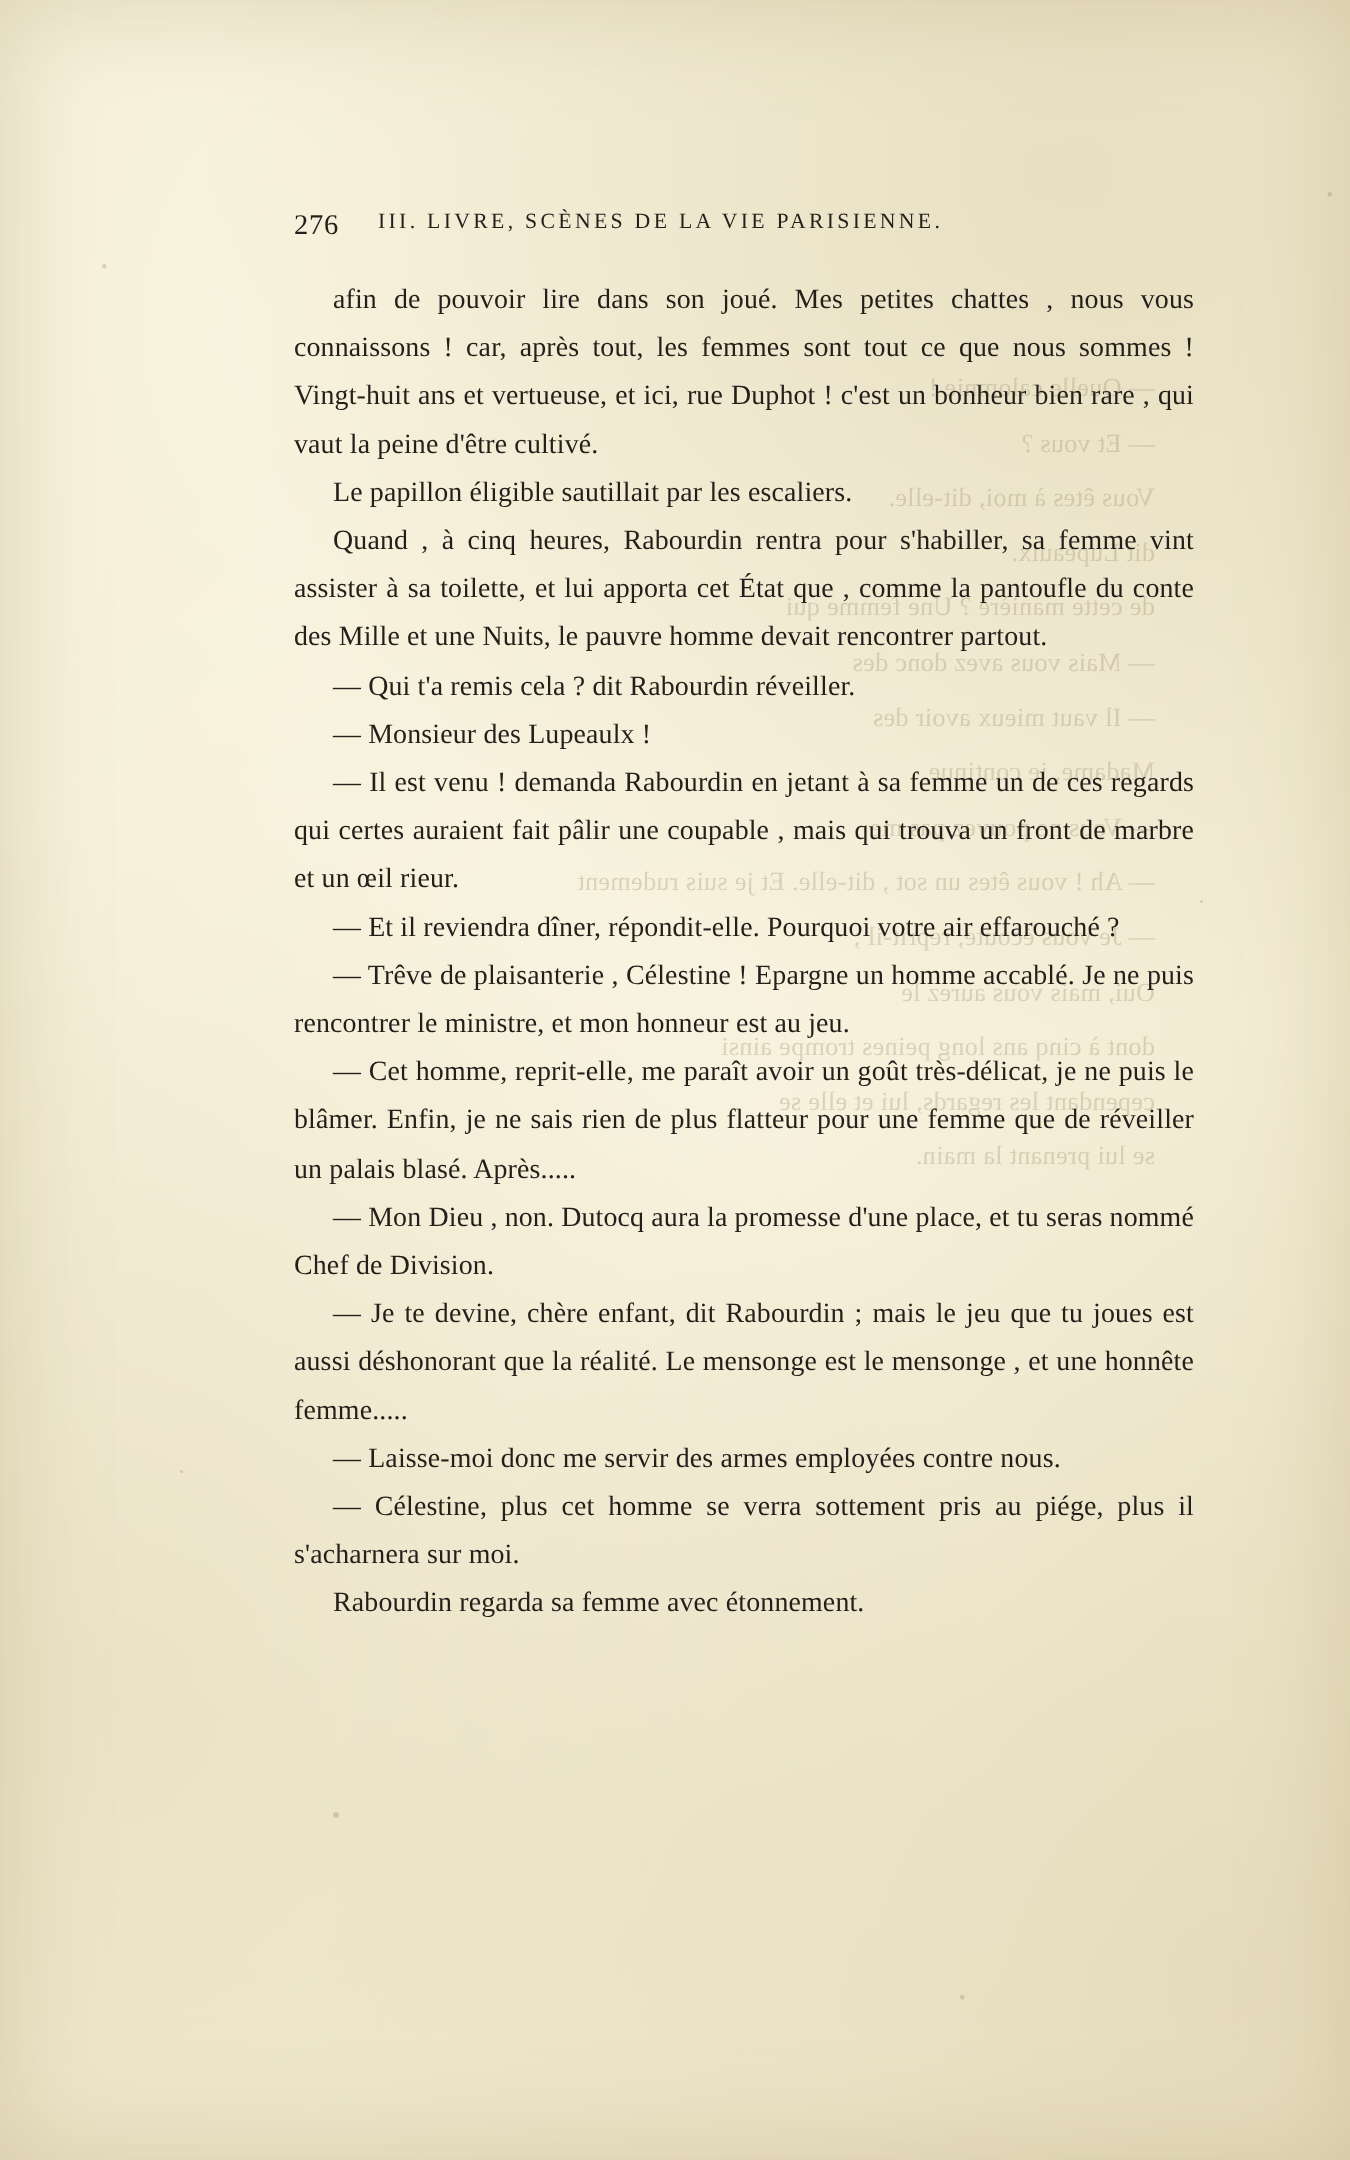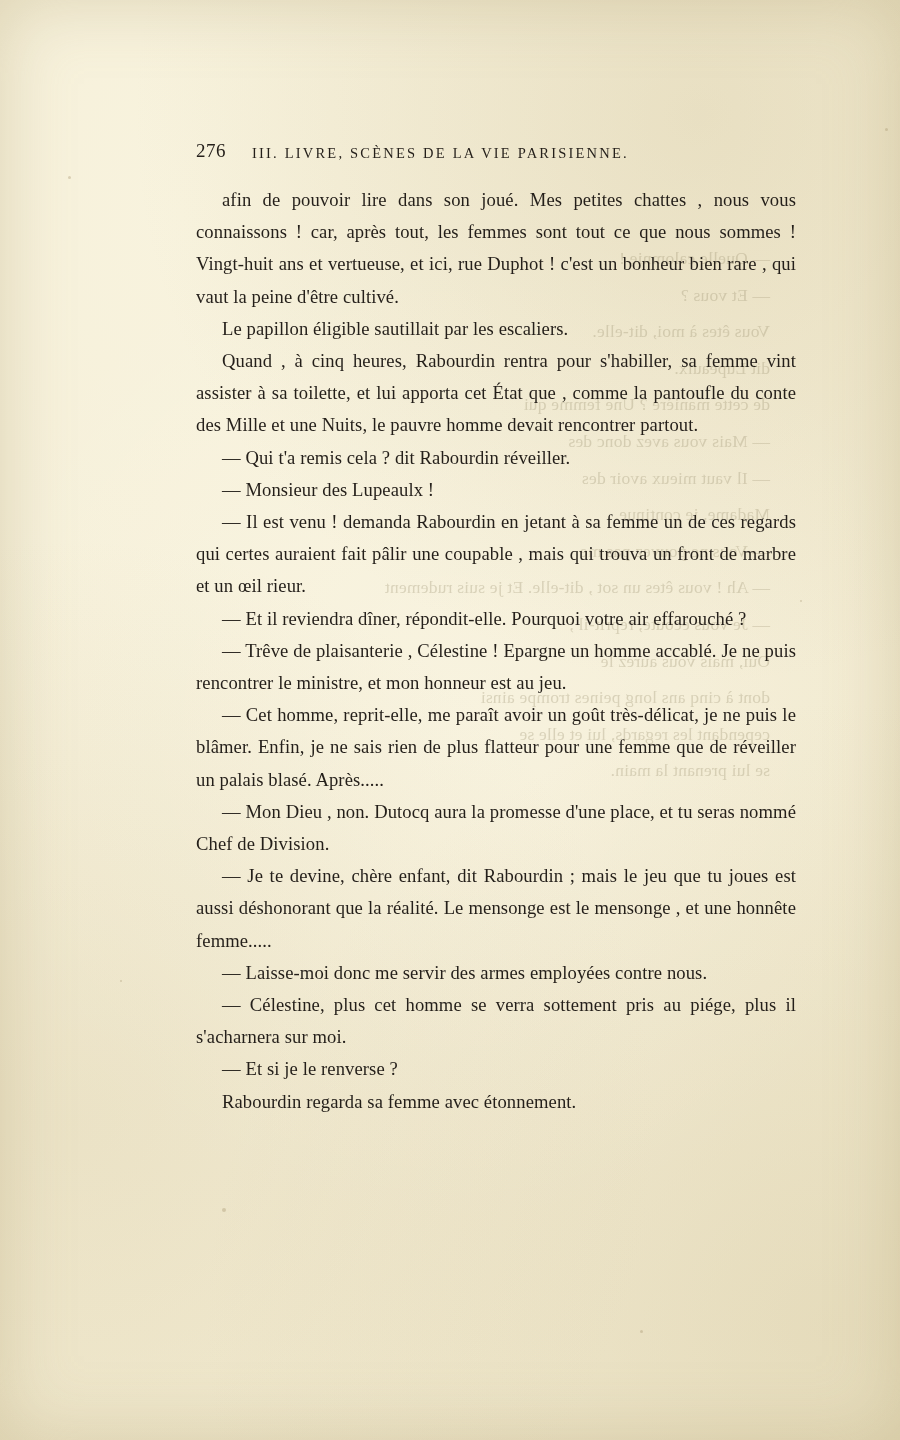--- a/index.html
+++ b/index.html
@@ -56,21 +56,21 @@
 
   .content {
     position: absolute;
     left: 196px;
     top: 140px;
     width: 600px;
   }
 
   .running-head {
     display: flex;
-    align-items: flex-end;
+    align-items: flex-start;
     font-size: 17px;
     letter-spacing: 0.6px;
     margin-bottom: 22px;
     white-space: nowrap;
   }
   .folio {
     font-size: 19px;
     letter-spacing: 0.5px;
     margin-right: 26px;
   }
@@ -139,21 +139,20 @@
       <p>— Qui t'a remis cela ? dit Rabourdin réveiller.</p>
       <p>— Monsieur des Lupeaulx !</p>
       <p>— Il est venu ! demanda Rabourdin en jetant à sa femme un de ces regards qui certes auraient fait pâlir une coupable , mais qui trouva un front de marbre et un œil rieur.</p>
       <p>— Et il reviendra dîner, répondit-elle. Pourquoi votre air effarouché ?</p>
       <p>— Trêve de plaisanterie , Célestine ! Epargne un homme accablé. Je ne puis rencontrer le ministre, et mon honneur est au jeu.</p>
       <p>— Cet homme, reprit-elle, me paraît avoir un goût très-délicat, je ne puis le blâmer. Enfin, je ne sais rien de plus flatteur pour une femme que de réveiller un palais blasé. Après.....</p>
       <p>— Mon Dieu , non. Dutocq aura la promesse d'une place, et tu seras nommé Chef de Division.</p>
       <p>— Je te devine, chère enfant, dit Rabourdin ; mais le jeu que tu joues est aussi déshonorant que la réalité. Le mensonge est le mensonge , et une honnête femme.....</p>
       <p>— Laisse-moi donc me servir des armes employées contre nous.</p>
       <p>— Célestine, plus cet homme se verra sottement pris au piége, plus il s'acharnera sur moi.</p>
-      <p>— Et si je le renverse ?</p>
       <p>Rabourdin regarda sa femme avec étonnement.</p>
     </div>
   </div>
 
   <span class="speck" style="left:68px; top:176px; width:3px; height:3px;"></span>
   <span class="speck" style="left:885px; top:128px; width:3px; height:3px;"></span>
   <span class="speck" style="left:222px; top:1208px; width:4px; height:4px;"></span>
   <span class="speck" style="left:640px; top:1330px; width:3px; height:3px;"></span>
   <span class="speck" style="left:120px; top:980px; width:2px; height:2px;"></span>
   <span class="speck" style="left:800px; top:600px; width:2px; height:2px;"></span>

